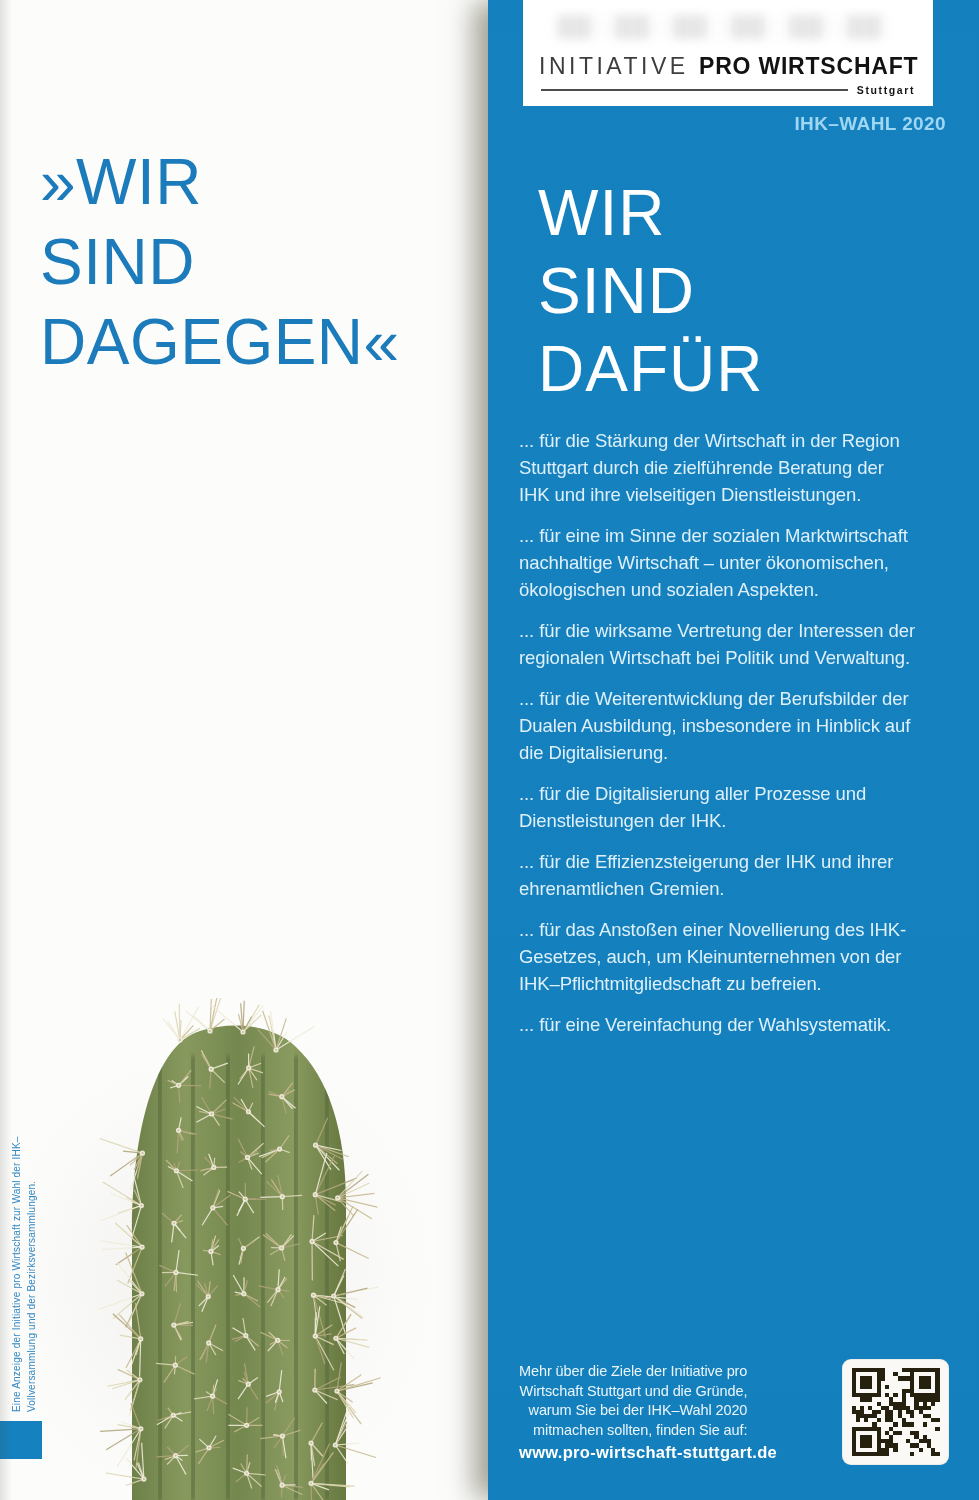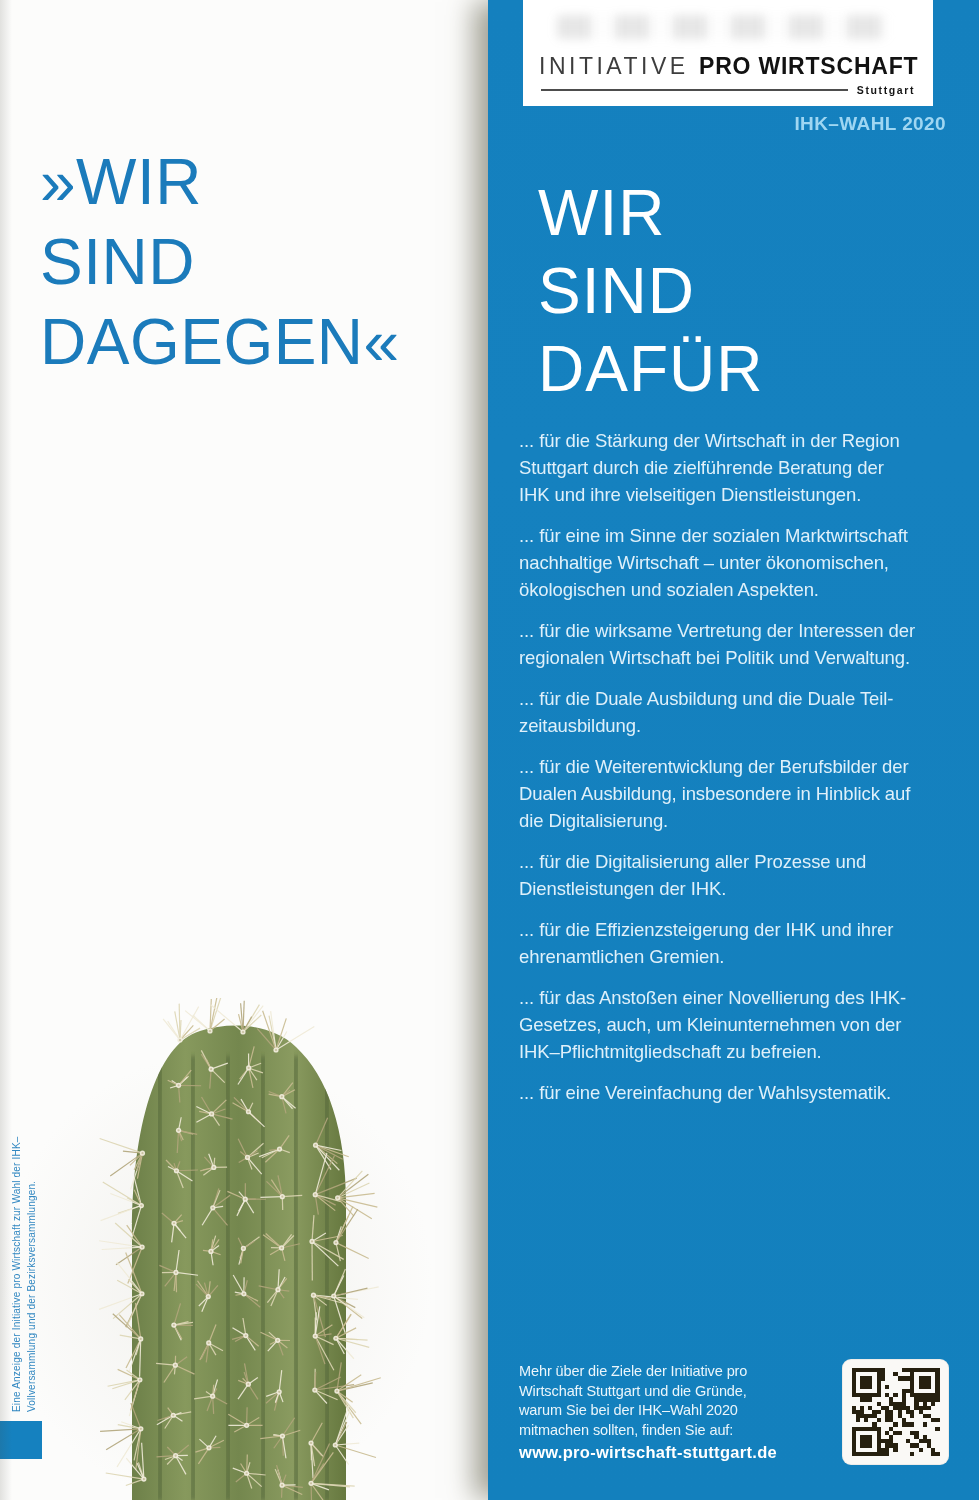--- a/index.html
+++ b/index.html
@@ -56,21 +56,21 @@
     font-size:64px; line-height:78px; letter-spacing:1px;
     color:#ffffff; white-space:pre-line; font-weight:400;margin-top:40px;
   }
 
   .points{position:absolute;left:31px;top:427px;width:452px;}
   .point{white-space:pre;font-size:18.5px;line-height:27px;margin-bottom:14px;
     letter-spacing:-.1px;color:var(--body-text);}
 
   .footer-info{position:absolute;left:31px;top:1362px;
     font-size:14.5px;line-height:19.5px;letter-spacing:-.1px;
-    color:#eaf5fb;white-space:pre-line;}
+    color:#eaf5fb;white-space:pre-line;text-align:right;}
   .footer-url{position:absolute;left:31px;top:1443px;
     font-size:16.5px;font-weight:700;letter-spacing:.3px;color:#ffffff;}
 
   .qr-box{position:absolute;left:354px;top:1359px;width:107px;height:106px;
     background:#faf9f6;border-radius:9px;box-shadow:0 0 0 1px rgba(0,0,0,.05) inset;}
   .qr-box svg{position:absolute;left:9px;top:9px;width:89px;height:88px;shape-rendering:crispEdges;}
 </style>
 </head>
 <body>
 
@@ -716,22 +716,20 @@
 
     <div class="points">
       <div class="point">... für die Stärkung der Wirtschaft in der Region
 Stuttgart durch die zielführende Beratung der
 IHK und ihre vielseitigen Dienstleistungen.</div>
       <div class="point">... für eine im Sinne der sozialen Marktwirtschaft
 nachhaltige Wirtschaft – unter ökonomischen,
 ökologischen und sozialen Aspekten.</div>
       <div class="point">... für die wirksame Vertretung der Interessen der
 regionalen Wirtschaft bei Politik und Verwaltung.</div>
-      <div class="point">... für die Duale Ausbildung und die Duale Teil-
-zeitausbildung.</div>
       <div class="point">... für die Weiterentwicklung der Berufsbilder der
 Dualen Ausbildung, insbesondere in Hinblick auf
 die Digitalisierung.</div>
       <div class="point">... für die Digitalisierung aller Prozesse und
 Dienstleistungen der IHK.</div>
       <div class="point">... für die Effizienzsteigerung der IHK und ihrer
 ehrenamtlichen Gremien.</div>
       <div class="point">... für das Anstoßen einer Novellierung des IHK-
 Gesetzes, auch, um Kleinunternehmen von der
 IHK–Pflichtmitgliedschaft zu befreien.</div>

